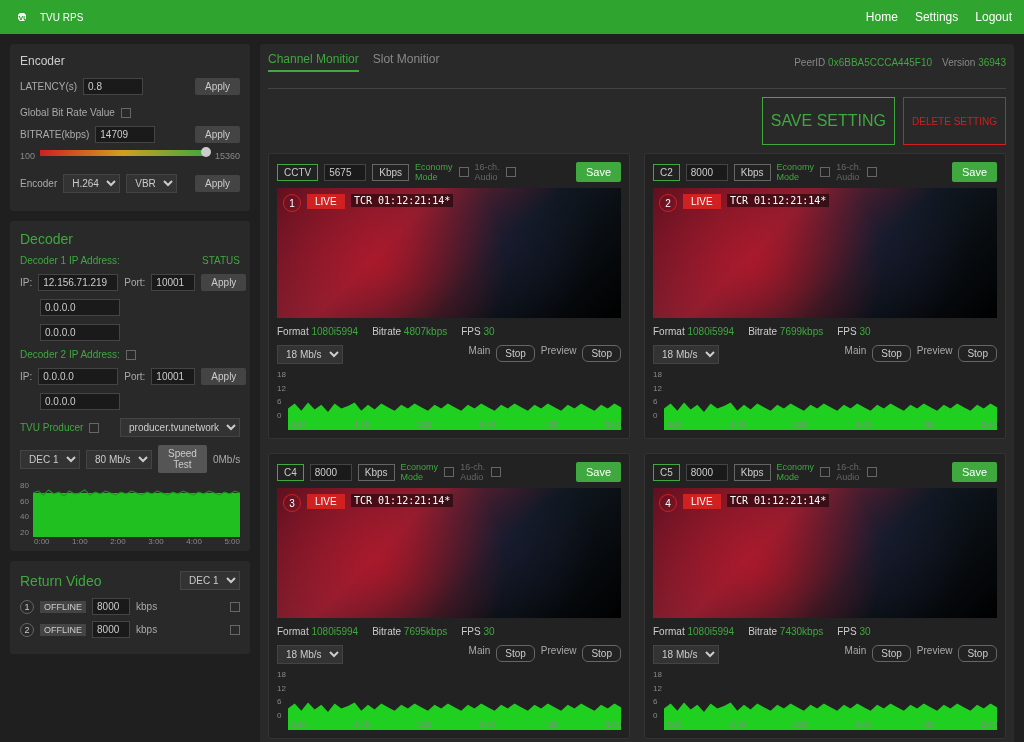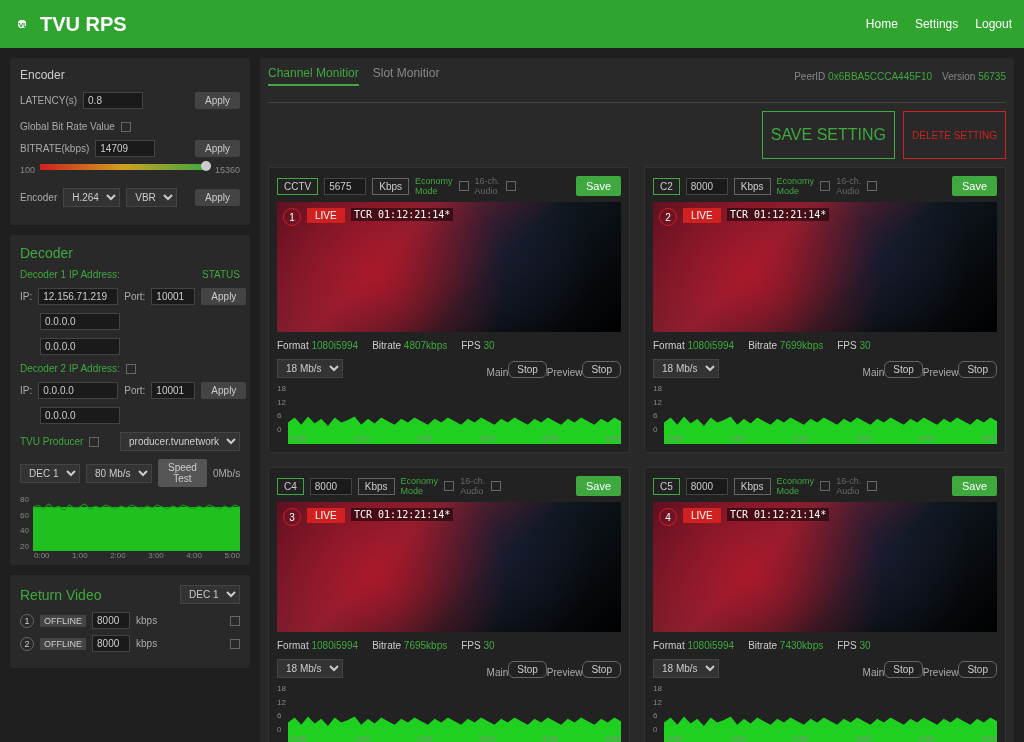--- a/index.html
+++ b/index.html
@@ -1,20 +1,20 @@
 <!DOCTYPE html>
 <html><head>
 <meta charset="utf-8">
 <style>
 * { box-sizing: border-box; margin: 0; padding: 0; }
 body { font-family: Arial, Helvetica, sans-serif; background: #1f1f1f; color: #ccc; font-size: 11px; }
-.topbar { background: #2fa52f; height: 48px; display: flex; align-items: center; justify-content: space-between; padding: 3px 12px; }
+.topbar { background: #2fa52f; height: 34px; display: flex; align-items: center; justify-content: space-between; padding: 3px 12px; }
 .topbar-left { display: flex; align-items: center; gap: 8px; }
 .logo { width: 20px; height: 20px; border-radius: 50%; background: radial-gradient(circle, #fff 30%, #2fa52f 31%); display: inline-flex; align-items: center; justify-content: center; font-size: 8px; font-weight: bold; color: #2fa52f; }
-.app-title { color: #fff; font-size: 20px; font-weight: bold; }
+.app-title { color: #fff; font-size: 10px; font-weight: normal; }
 .topbar-right a { color: #fff; text-decoration: none; margin-left: 14px; font-size: 12px; }
 .main { display: flex; gap: 10px; padding: 10px; }
 .left-col { width: 240px; display: flex; flex-direction: column; gap: 10px; }
 .right-col { flex: 1; background: #292929; border-radius: 3px; padding: 8px; }
 .panel { background: #292929; border-radius: 3px; padding: 10px; }
 .panel-title { color: #3fa83f; font-size: 14px; margin-bottom: 8px; }
 .panel-title-gray { color: #ccc; font-size: 12px; margin-bottom: 10px; }
 .row { display: flex; align-items: center; gap: 6px; margin-bottom: 8px; }
 .btn-red { background: #d02020; color: #fff; border: none; padding: 4px 12px; border-radius: 2px; font-size: 11px; cursor: pointer; }
 .btn-green { background: #3fa83f; color: #fff; border: none; padding: 4px 10px; border-radius: 2px; font-size: 11px; cursor: pointer; }
@@ -42,21 +42,21 @@
 .ch-tag.first { border-color: #3fa83f; }
 .mode-txt { color: #3fa83f; font-size: 9px; line-height: 10px; }
 .mode-txt.dim { color: #666; }
 .preview-box { height: 130px; background: linear-gradient(135deg, #601020 0%, #802030 35%, #101820 60%, #000 100%); position: relative; overflow: hidden; }
 .preview-box::after { content:""; position:absolute; inset:0; background: radial-gradient(circle at 30% 60%, rgba(200,20,40,0.6), transparent 50%), radial-gradient(circle at 65% 40%, rgba(30,30,60,0.5), transparent 40%); }
 .ch-badge-num { position: absolute; top: 6px; left: 6px; width: 18px; height: 18px; border: 1px solid #d02020; color: #fff; border-radius: 50%; display: flex; align-items: center; justify-content: center; font-size: 10px; z-index:2; }
 .live-badge { position: absolute; top: 6px; left: 30px; background: #d02020; color: #fff; padding: 2px 8px; font-size: 10px; z-index:2; }
 .tcr { position: absolute; top: 6px; left: 74px; color: #fff; font-family: monospace; font-size: 10px; background: rgba(0,0,0,0.5); padding: 1px 3px; z-index:2; }
 .ch-stats { display: flex; gap: 14px; margin: 8px 0; font-size: 10px; }
 .ch-stats .v { color: #3fa83f; }
-.ch-ctrls { display: flex; align-items: flex-end; margin-bottom: 6px; }
+.ch-ctrls { display: flex; align-items: flex-start; gap: 6px; margin-bottom: 6px; }
 .mini-chart { height: 60px; position: relative; }
 .mini-chart svg { width: 100%; height: 60px; }
 .chart-axis { display: flex; justify-content: space-between; font-size: 8px; color: #888; }
 .dec-chart { height: 60px; }
 .status-dot { width: 8px; height: 8px; border-radius: 50%; background: #3fa83f; }
 .status-dot.gray { background: #666; }
 .rv-row { display: flex; align-items: center; gap: 6px; margin-bottom: 6px; }
 .rv-num { width: 14px; height: 14px; border: 1px solid #666; border-radius: 50%; display:flex;align-items:center;justify-content:center;font-size:9px; }
 .offline-badge { background: #444; color: #ccc; padding: 1px 4px; font-size: 9px; }
 .label-green { color:#3fa83f; font-size:10px; }
@@ -220,21 +220,21 @@
   </div>
 
   <div class="right-col">
     <div class="tabs-row">
       <div class="tabs">
         <span class="tab active">Channel Monitior</span>
         <span class="tab">Slot Monitior</span>
       </div>
       <div class="meta-info">
         <span><span>PeerID</span> <span class="val">0x6BBA5CCCA445F10</span></span>
-        <span><span>Version</span> <span class="val">56735</span></span>
+        <span><span>Version</span> <span class="val">36943</span></span>
       </div>
     </div>
     <div style="display:flex;justify-content:flex-end;gap:8px;margin-bottom:8px">
       <button class="btn-outline-green">SAVE SETTING</button>
       <button class="btn-outline-red">DELETE SETTING</button>
     </div>
 
     <div class="ch-grid" id="ch-grid">
         <div class="ch-card">
     <div class="ch-head">

